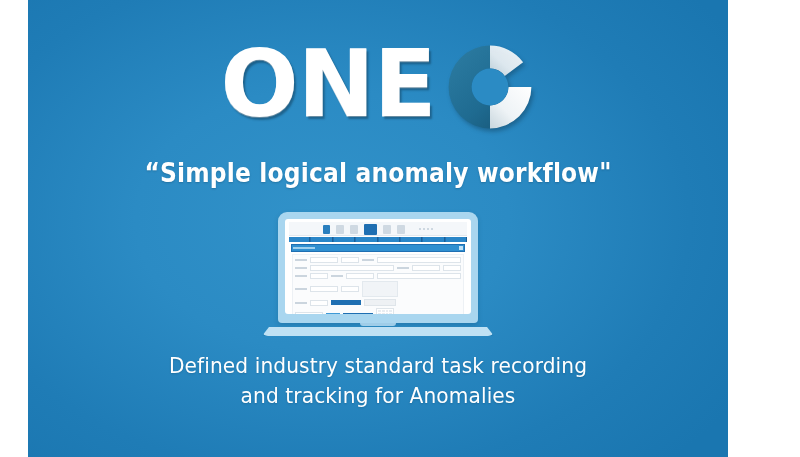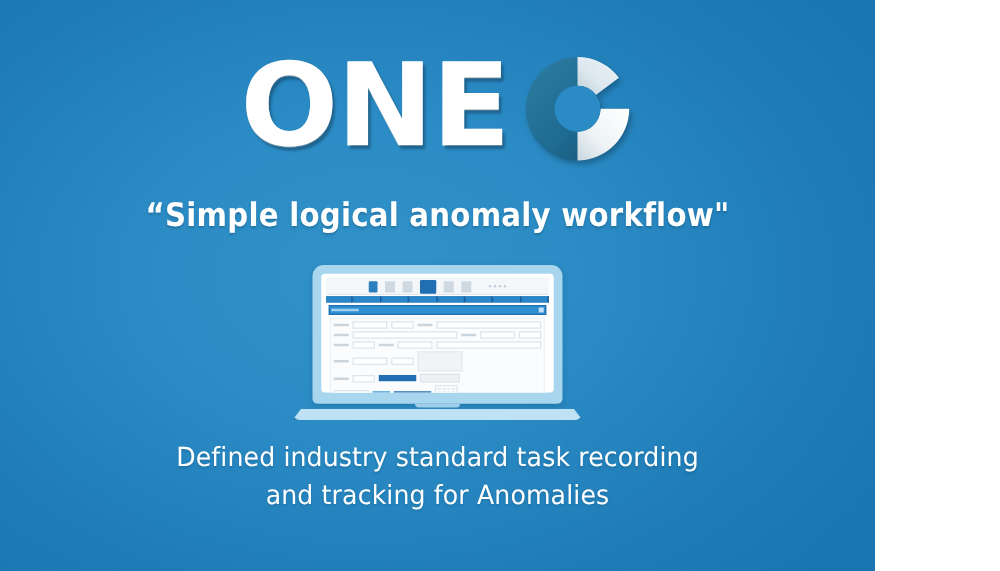--- a/index.html
+++ b/index.html
@@ -7,20 +7,21 @@
     padding: 0;
     background: #ffffff;
   }
   .slide {
     position: relative;
     width: 700px;
     height: 457px;
     overflow: hidden;
     background: radial-gradient(ellipse 70% 75% at 42% 48%, #3192c9 0%, #2b8bc4 38%, #1f7cb6 75%, #1a76b0 100%);
     font-family: "Liberation Sans", sans-serif;
+    margin-left: 28px;
     -webkit-font-smoothing: antialiased;
   }
 
   
   .logo-row {
     position: absolute;
     left: 0;
     right: 0;
     top: 33px;
     height: 104px;

